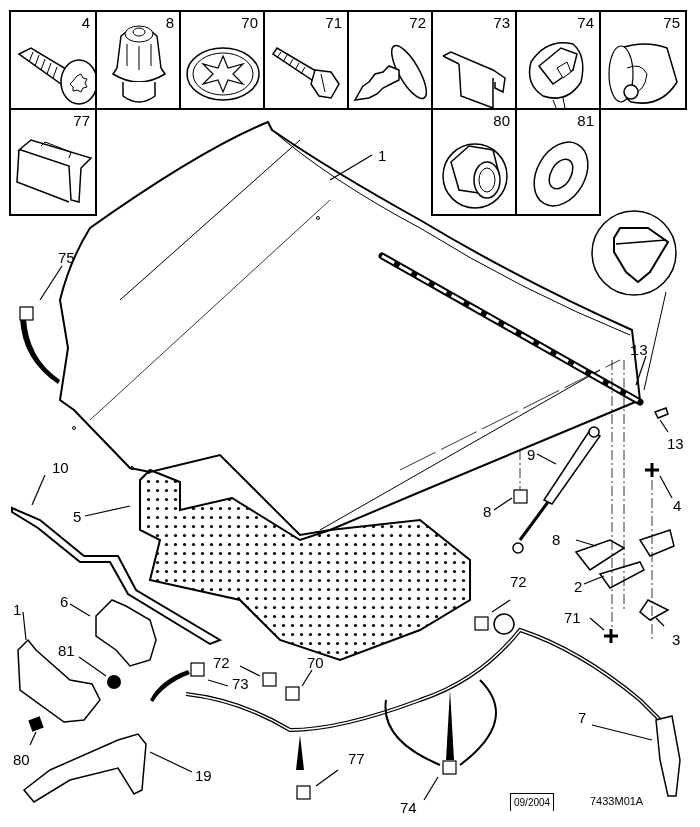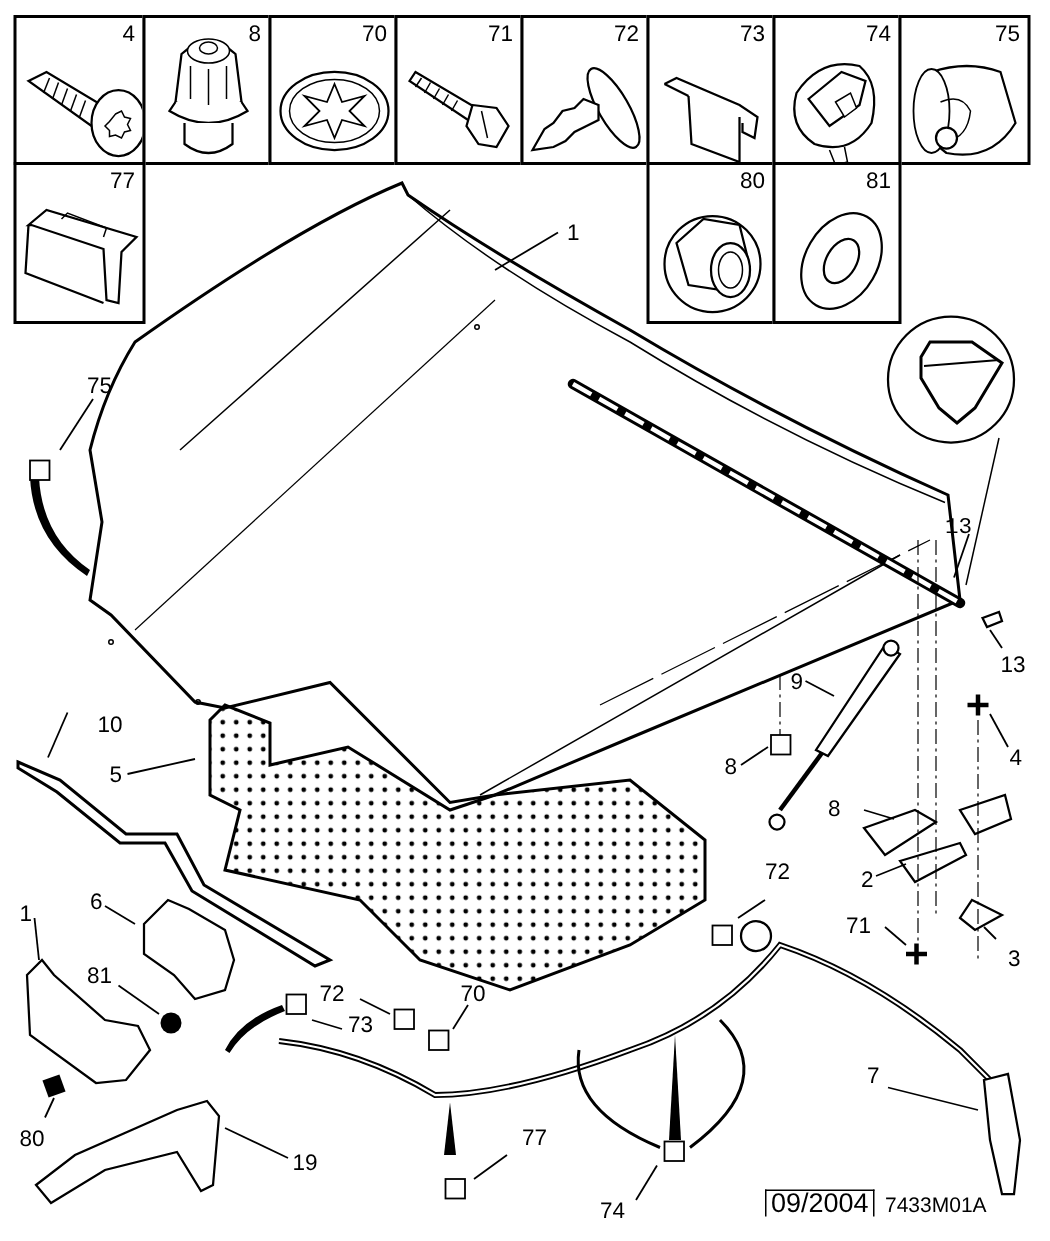--- a/index.html
+++ b/index.html
@@ -1,22 +1,22 @@
 <!DOCTYPE html>
 <html><head>
 <meta charset="utf-8">
 <style>
   html, body { margin: 0; padding: 0; background: #ffffff; }
   body { width: 700px; height: 827px; position: relative; overflow: hidden; font-family: "Liberation Sans", sans-serif; color: #000; }
   #diagram { position: absolute; left: 0; top: 0; width: 700px; height: 827px; }
   .cell { position: absolute; border: 2px solid #000; box-sizing: border-box; background: #fff; }
   .cell-num { position: absolute; right: 5px; top: 2px; font-size: 15px; }
   .callout { position: absolute; font-size: 15px; line-height: 15px; }
-  .footer-date { position: absolute; left: 510px; top: 793px; font-size: 18px; border: 1px solid #000; border-bottom: none; padding: 0 3px; line-height: 17px; }
-  .footer-ref { position: absolute; left: 590px; top: 795px; font-size: 14px; }
+  .footer-date { position: absolute; left: 510px; top: 793px; font-size: 10px; border: 1px solid #000; border-bottom: none; padding: 0 3px; line-height: 17px; }
+  .footer-ref { position: absolute; left: 590px; top: 795px; font-size: 11px; }
 </style>
 </head>
 <body>
 
 <div class="cell" style="left:9px;top:10px;width:88px;height:100px;">
   <span class="cell-num">4</span>
   <svg width="84" height="96">
     <path d="M8 42 L20 36 L60 60 L50 72 Z" fill="#fff" stroke="#000" stroke-width="1.5"></path>
     <g stroke="#000" stroke-width="1">
         <line x1="22" y1="40" x2="18" y2="50"></line>
@@ -249,21 +249,21 @@
     <line x1="592" y1="725" x2="652" y2="740"></line>
     <line x1="492" y1="612" x2="510" y2="600"></line>
   </g>
 </svg>
 
 <span class="callout" style="left:378px;top:148px;">1</span>
 <span class="callout" style="left:58px;top:250px;">75</span>
 <span class="callout" style="left:630px;top:344px;font-family:Liberation Mono, monospace;">13</span>
 <span class="callout" style="left:667px;top:436px;">13</span>
 <span class="callout" style="left:527px;top:447px;">9</span>
-<span class="callout" style="left:52px;top:476px;margin-left:13px;">10</span>
+<span class="callout" style="left:52px;top:460px;">10</span>
 <span class="callout" style="left:673px;top:498px;">4</span>
 <span class="callout" style="left:483px;top:504px;">8</span>
 <span class="callout" style="left:73px;top:509px;">5</span>
 <span class="callout" style="left:552px;top:532px;">8</span>
 <span class="callout" style="left:510px;top:574px;">72</span>
 <span class="callout" style="left:574px;top:579px;">2</span>
 <span class="callout" style="left:60px;top:594px;">6</span>
 <span class="callout" style="left:13px;top:602px;">1</span>
 <span class="callout" style="left:564px;top:610px;">71</span>
 <span class="callout" style="left:672px;top:632px;">3</span>

